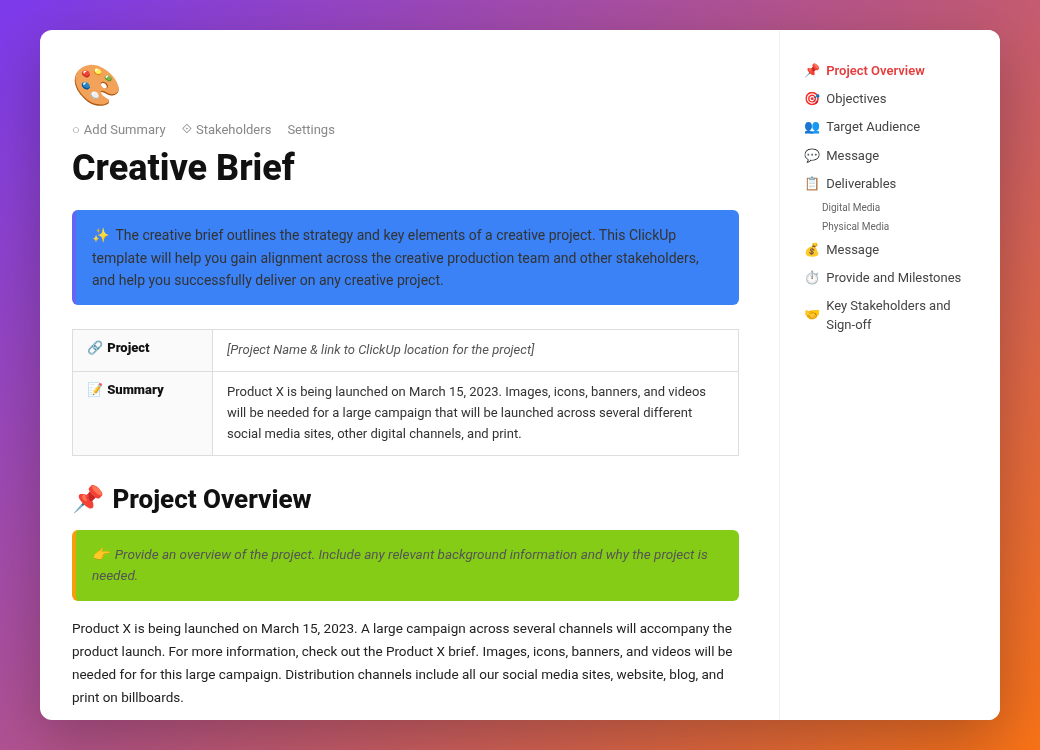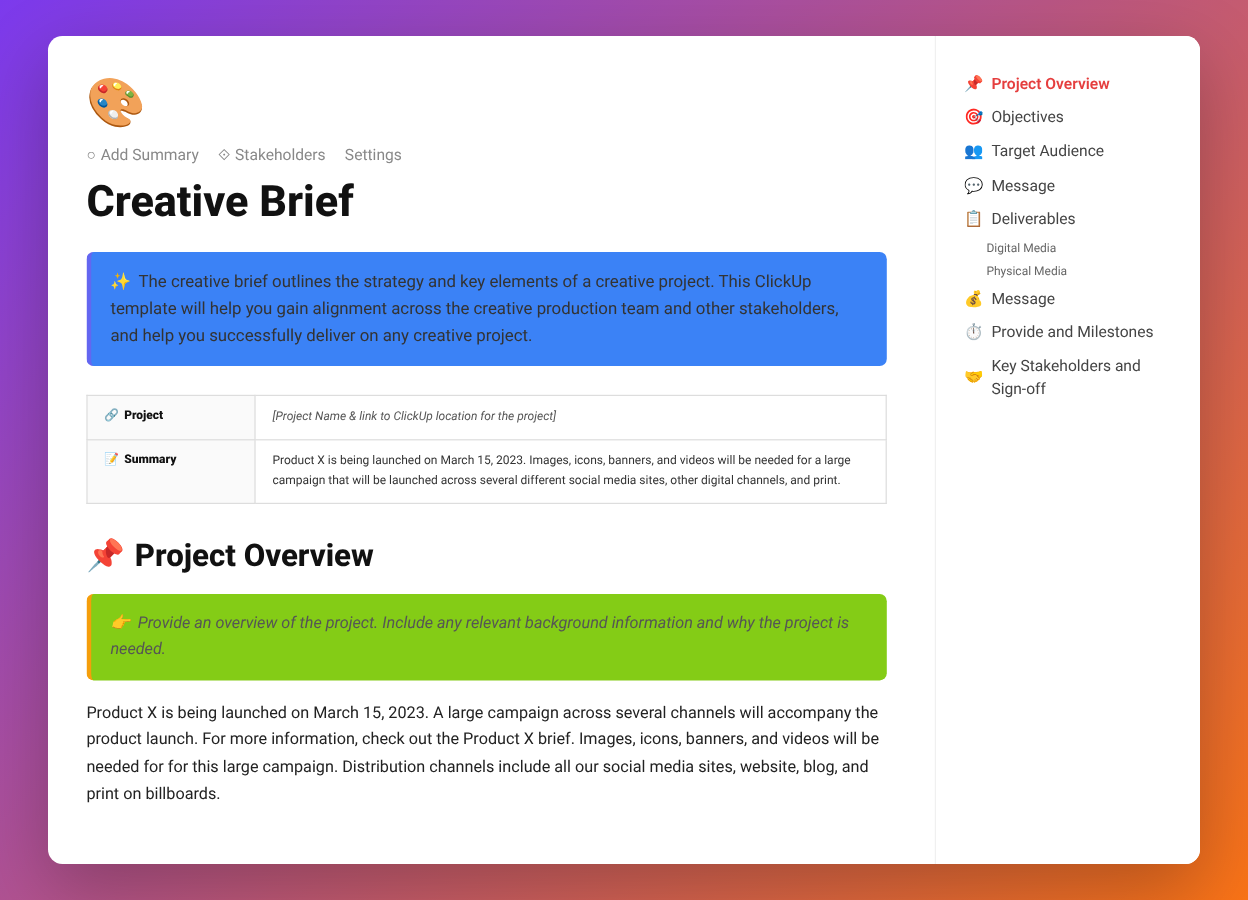--- a/index.html
+++ b/index.html
@@ -83,21 +83,21 @@
 
     .callout-blue .callout-icon {
       margin-right: 6px;
     }
 
     
     .info-table {
       width: 100%;
       border-collapse: collapse;
       margin-bottom: 28px;
-      font-size: 10px;
+      font-size: 13px;
       padding-left: 45px;
     }
 
     .info-table td {
       border: 1px solid #ddd;
       padding: 10px 14px;
       vertical-align: top;
     }
 
     .info-table td:first-child {

